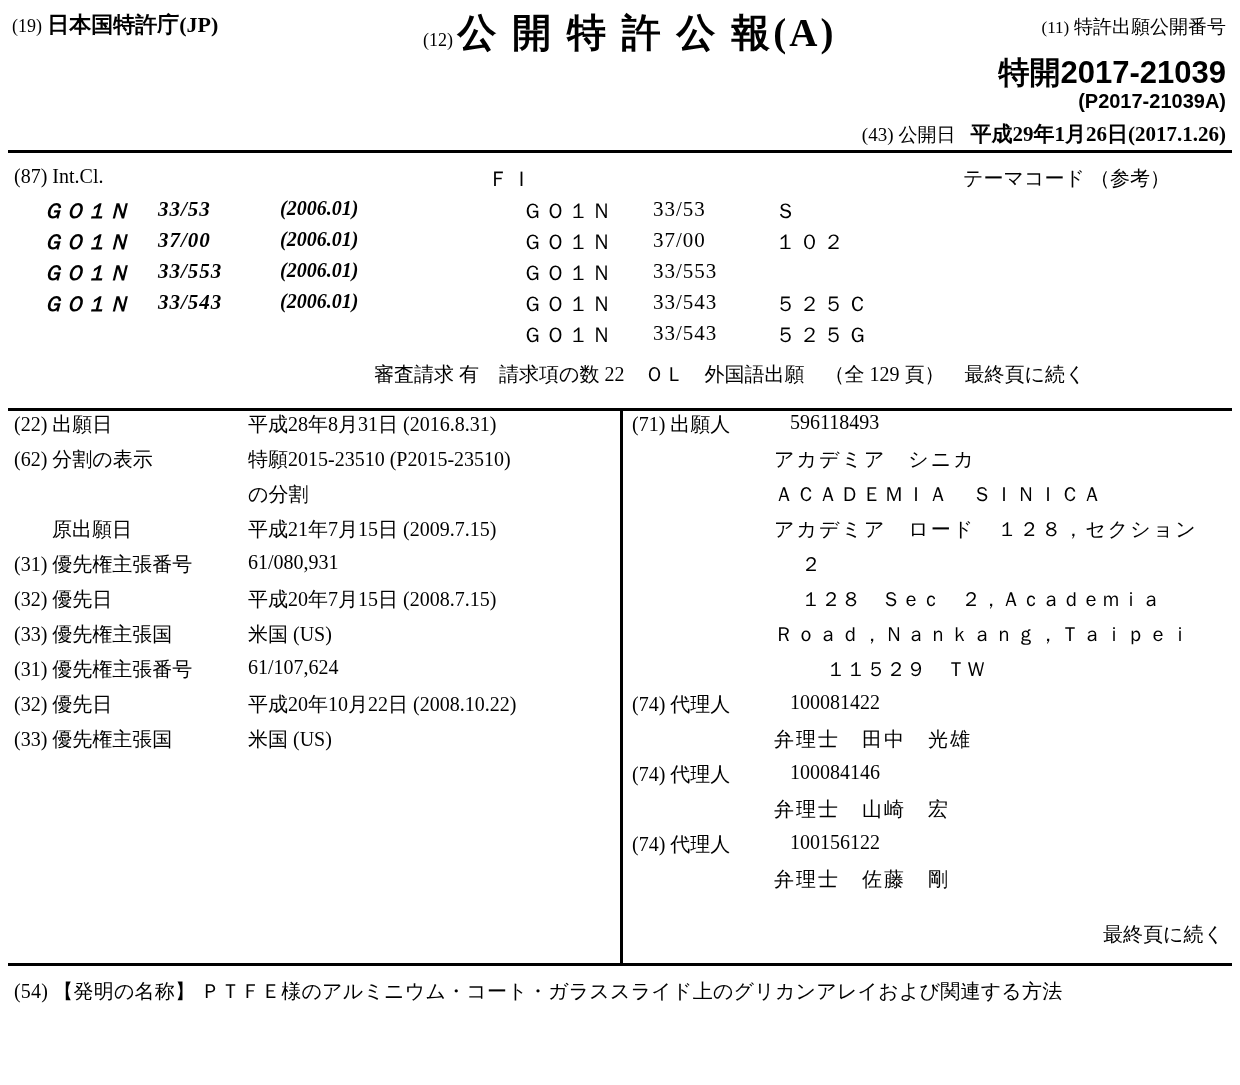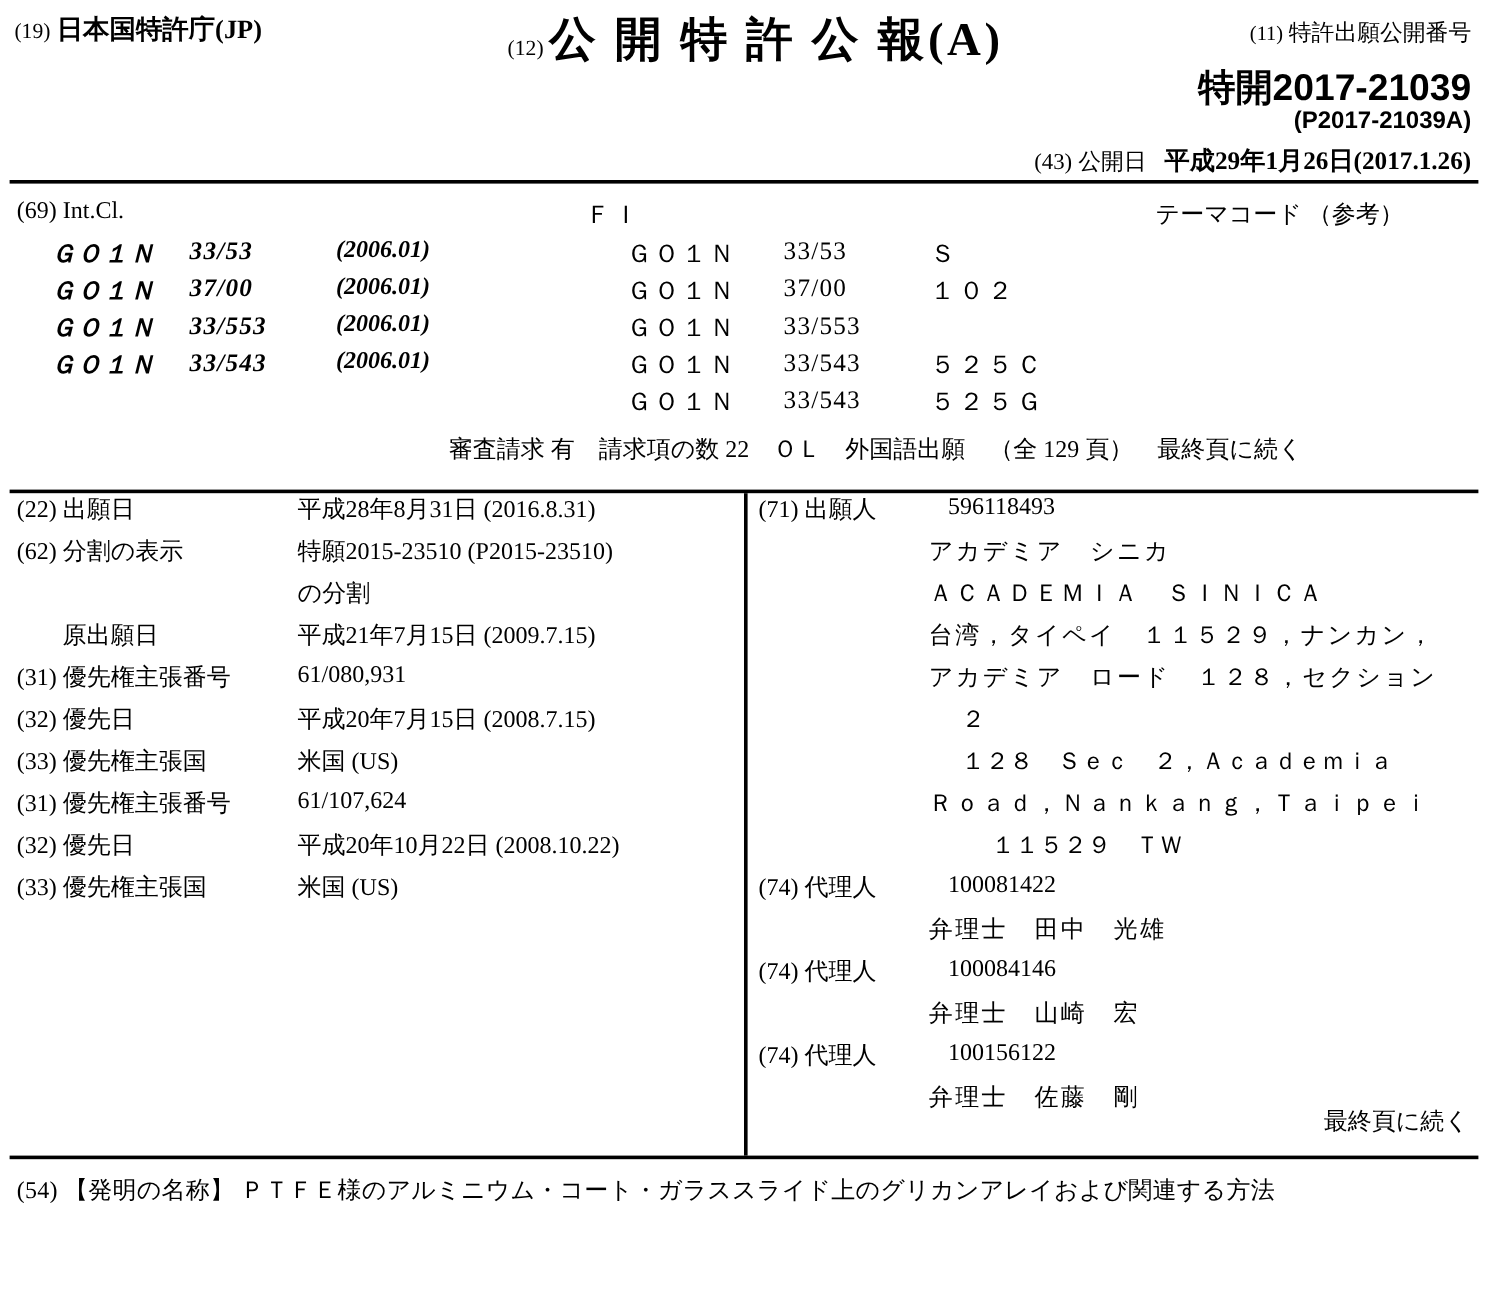--- a/index.html
+++ b/index.html
@@ -275,21 +275,21 @@
       <span class="lbl">(43)</span>
       <span class="lbl">公開日</span>
       &nbsp;
       <span class="val">平成29年1月26日(2017.1.26)</span>
     </div>
   </div>
 
   <div class="rule"></div>
 
   <div class="ipc">
-    <div class="ipc-int">(69) Int.Cl.</div>
+    <div class="ipc-int">(87) Int.Cl.</div>
     <div class="ipc-fi">ＦＩ</div>
     <div class="ipc-theme">テーマコード （参考）</div>
 
     <div class="ipc-rows">
       <div class="ipc-row">
         <span class="c-class">ＧＯ１Ｎ</span>
         <span class="c-num">33/53</span>
         <span class="c-ver">(2006.01)</span>
         <span class="f-class">ＧＯ１Ｎ</span>
         <span class="f-num">33/53</span>
@@ -384,23 +384,20 @@
           <span class="lbl"><span>(71)</span> <span>出願人</span></span>
           <span class="val">596118493</span>
         </div>
       <div class="brow">
           <span class="val ind">アカデミア　シニカ</span>
         </div>
       <div class="brow">
           <span class="val ind">ＡＣＡＤＥＭＩＡ　ＳＩＮＩＣＡ</span>
         </div>
       <div class="brow">
-          <span class="val ind">台湾，タイペイ　１１５２９，ナンカン，</span>
-        </div>
-      <div class="brow">
           <span class="val ind">アカデミア　ロード　１２８，セクション</span>
         </div>
       <div class="brow">
           <span class="val ind2">２</span>
         </div>
       <div class="brow">
           <span class="val ind2">１２８　Ｓｅｃ　２，Ａｃａｄｅｍｉａ</span>
         </div>
       <div class="brow">
           <span class="val ind">Ｒｏａｄ，Ｎａｎｋａｎｇ，Ｔａｉｐｅｉ</span>

